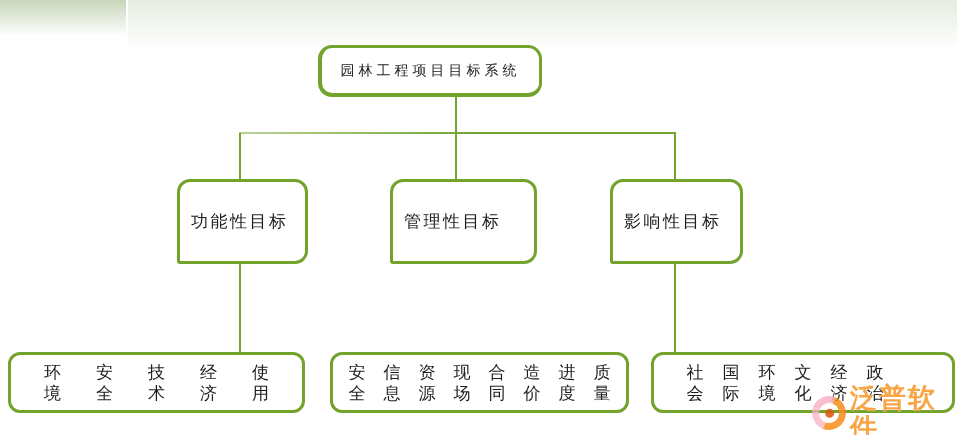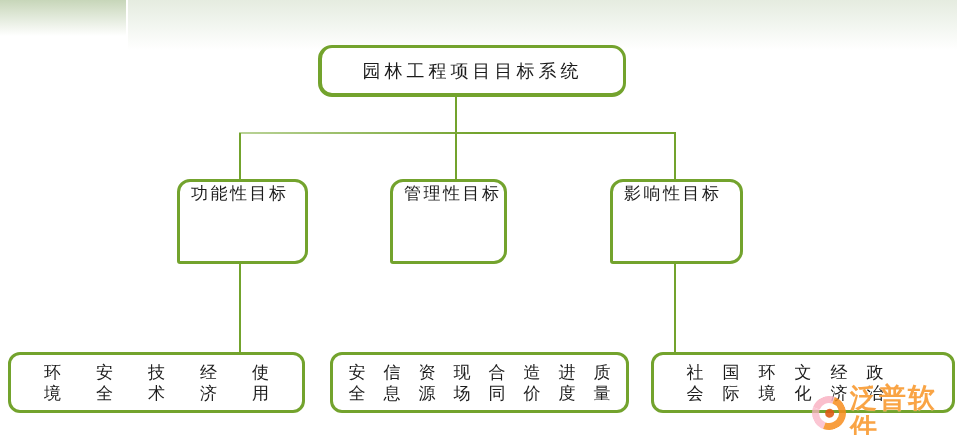--- a/index.html
+++ b/index.html
@@ -24,35 +24,35 @@
   .line{position:absolute;background:#73a32d;}
   .line.bus{background:linear-gradient(to right,#bad398 0%,#73a32d 55%);}
   
   .box{
     position:absolute;
     background:#fff;
     border:3px solid #73a32d;
     box-sizing:border-box;
   }
   .box.root{
-    left:318px;top:45px;width:308px;height:52px;
+    left:318px;top:45px;width:224px;height:52px;
     border-radius:14px;
     border-width:3px 3px 4px 4px;
     display:flex;align-items:center;justify-content:center;
-    font-size:18px;letter-spacing:4px;
+    font-size:14px;letter-spacing:4px;
   }
   .box.mid{
     top:179px;height:85px;
     border-radius:13px 13px 13px 3px;
-    display:flex;
+    display:flex;align-items:center;
     padding-left:11px;
     font-size:17px;letter-spacing:2.5px;
   }
   .box.mid.m1{left:177px;width:131px;}
-  .box.mid.m2{left:390px;width:117px;}
+  .box.mid.m2{left:390px;width:147px;}
   .box.mid.m3{left:610px;width:133px;}
   .box.bot{
     top:352px;height:61px;
     border-radius:12px;
     display:flex;align-items:center;justify-content:center;
   }
   .box.bot.b1{left:8px;width:297px;}
   .box.bot.b2{left:330px;width:299px;}
   .box.bot.b3{left:651px;width:304px;padding-right:36px;}
   .words{display:flex;align-items:center;}

